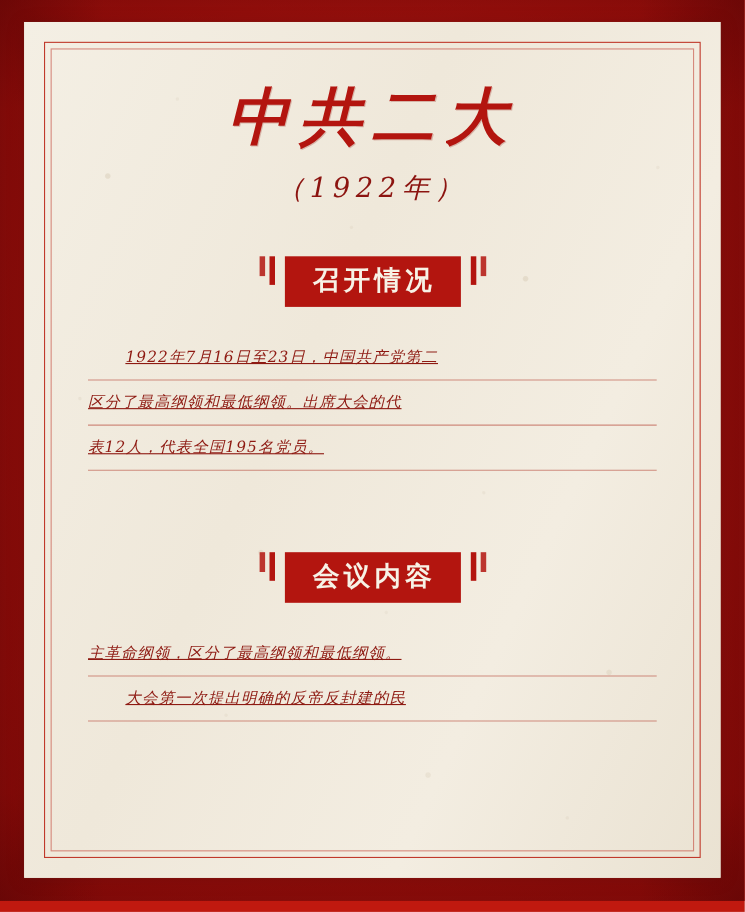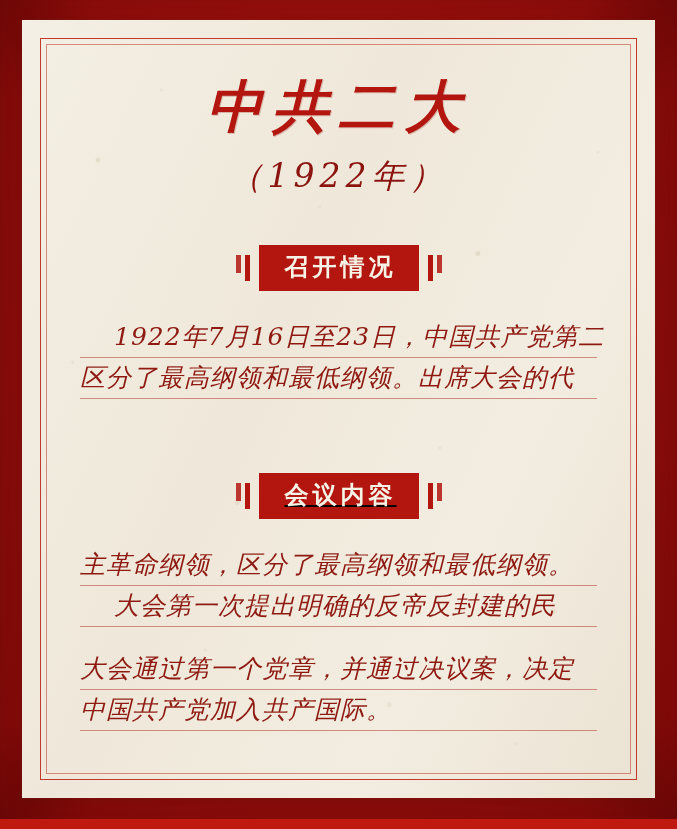--- a/index.html
+++ b/index.html
@@ -106,36 +106,36 @@
     line-height: 1.1;
     letter-spacing: 10px;
     color: #b3150f;
     font-weight: 700;
     font-style: italic;
     text-shadow: 1px 1px 0 rgba(140,20,10,.25);
   }
 
   .subtitle {
     margin: 16px 0 0 0;
-    font-size: 33px;
+    font-size: 25px;
     letter-spacing: 5px;
     color: #8c1410;
     font-style: italic;
     font-family: "DejaVu Serif", "Liberation Serif", serif;
   }
 
   
   .section-head {
     display: flex;
-    align-items: center;
+    align-items: flex-start;
     justify-content: center;
     gap: 9px;
     margin: 46px 0 0 0;
   }
-  .section-head.second { margin-top: 74px; text-decoration: underline; }
+  .section-head.second { margin-top: 74px; }
 
   .bars {
     display: flex;
     gap: 4px;
   }
   .bars i {
     display: block;
     width: 5px;
     height: 26px;
     background: #b3150f;
@@ -154,26 +154,27 @@
 
   
   .lines {
     margin: 26px 0 0 0;
     text-align: left;
   }
   .lines .ln {
     border-bottom: 1px solid rgba(178,60,45,.55);
     height: 40px;
     line-height: 40px;
-    font-size: 25px;
+    font-size: 14px;
     color: #8e1a12;
     letter-spacing: 1px;
     font-style: italic;
     white-space: nowrap;
     font-family: "DejaVu Serif", "Liberation Serif", serif;
+    text-decoration: underline;
   }
   .lines .ln.indent { text-indent: 34px; }
   .lines.block2 { margin-top: 22px; }
 </style>
 </head>
 <body>
 
 <div class="poster">
   <div class="card">
     <div class="frame"></div>
@@ -192,39 +193,36 @@
         <span class="banner">召开情况</span>
         <span class="bars">
           <i></i>
             <i class="short"></i>
         </span>
       </div>
 
       <div class="lines">
         <div class="ln indent">1922年7月16日至23日，中国共产党第二</div>
         <div class="ln">区分了最高纲领和最低纲领。出席大会的代</div>
+        <div class="ln">表12人，代表全国195名党员。</div>
       </div>
 
       <div class="section-head second">
         <span class="bars">
           <i class="short"></i>
             <i></i>
         </span>
         <span class="banner">会议内容</span>
         <span class="bars">
           <i></i>
             <i class="short"></i>
         </span>
       </div>
 
       <div class="lines">
         <div class="ln">主革命纲领，区分了最高纲领和最低纲领。</div>
         <div class="ln indent">大会第一次提出明确的反帝反封建的民</div>
       </div>
 
-      <div class="lines block2">
-        <div class="ln">大会通过第一个党章，并通过决议案，决定</div>
-        <div class="ln">中国共产党加入共产国际。</div>
-      </div>
 
     </div>
   </div>
 </div>
 
 </body></html>

